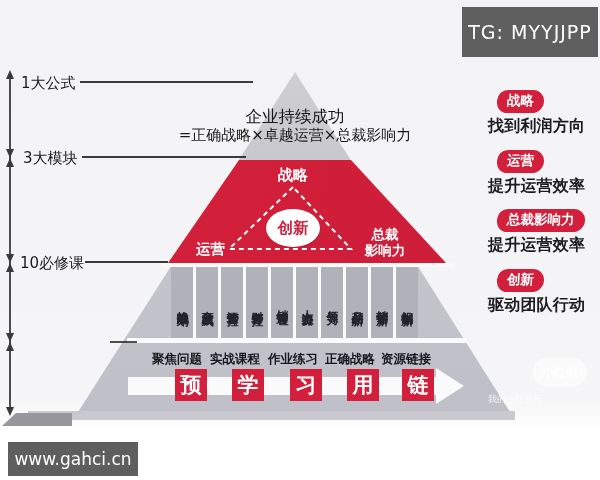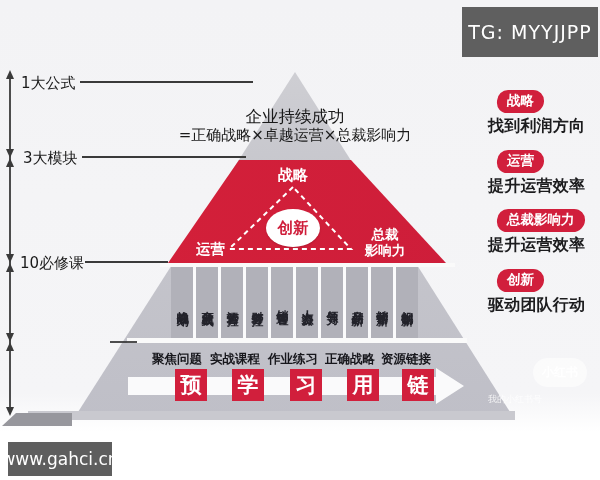--- a/index.html
+++ b/index.html
@@ -4,21 +4,21 @@
 <style>
   * { margin:0; padding:0; box-sizing:border-box; }
   body { font-family:"DejaVu Sans", sans-serif; background:#e9e9ea; }
   .canvas{ position:relative; width:600px; height:480px; overflow:hidden;
     background:linear-gradient(180deg,#f3f3f5 0%,#f5f5f7 82%,#ffffff 90%); }
 
   
   .tg-box{ position:absolute; left:462px; top:7px; width:136px; height:50px;
     background:#5f5f5f; color:#fff; font-size:19px; display:flex; align-items:center;
     justify-content:center; letter-spacing:1px; z-index:6; }
-  .site-box{ position:absolute; left:8px; top:442px; width:104px; height:34px;
+  .site-box{ position:absolute; left:8px; top:442px; width:130px; height:34px;
     background:#5e5e5e; color:#fff; font-size:17px; display:flex; align-items:center;
     justify-content:center; z-index:6; }
 
   
   .pyramid-gray{ position:absolute; inset:0; z-index:1;
     clip-path:polygon(295px 72px,510px 412px,78px 412px);
     background:linear-gradient(180deg,#d4d4d8 0%,#c7c7cd 35%,#bdbdc6 100%); }
   .base-band{ position:absolute; left:28px; top:411px; width:487px; height:9px;
     background:#c9c9cf; z-index:1; }
   .base-shadow{ position:absolute; left:2px; top:413px; width:70px; height:13px;

